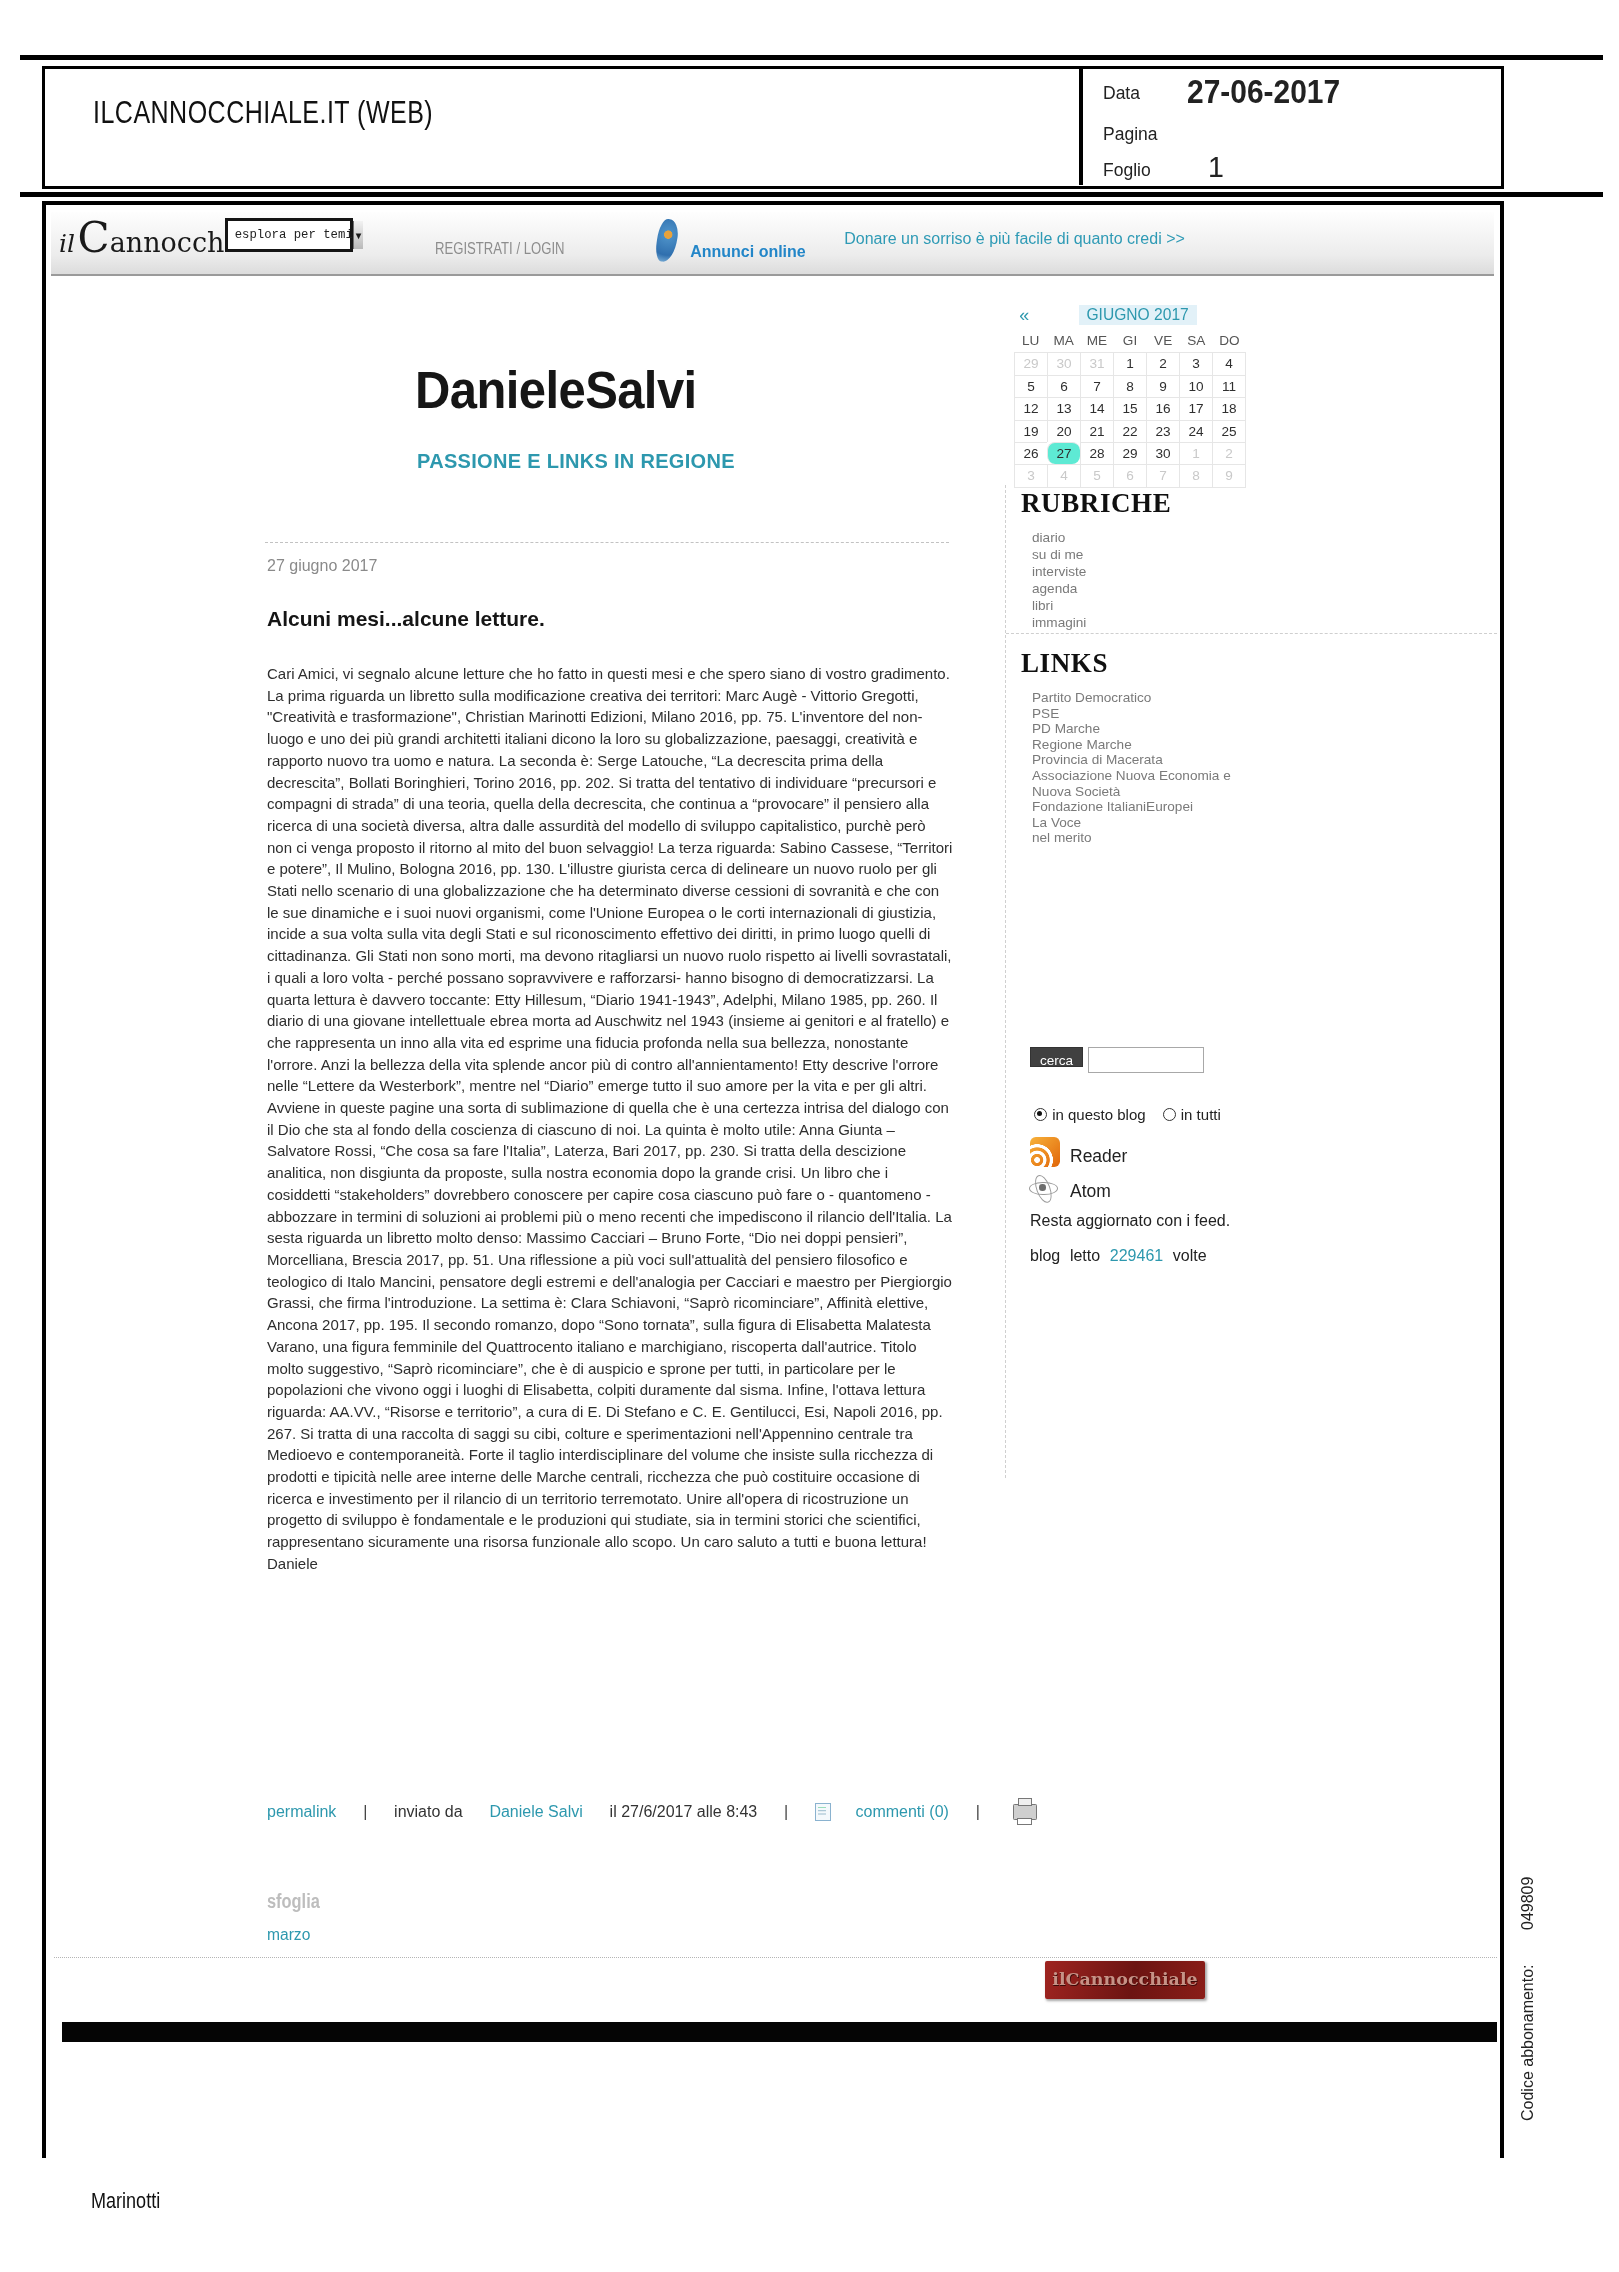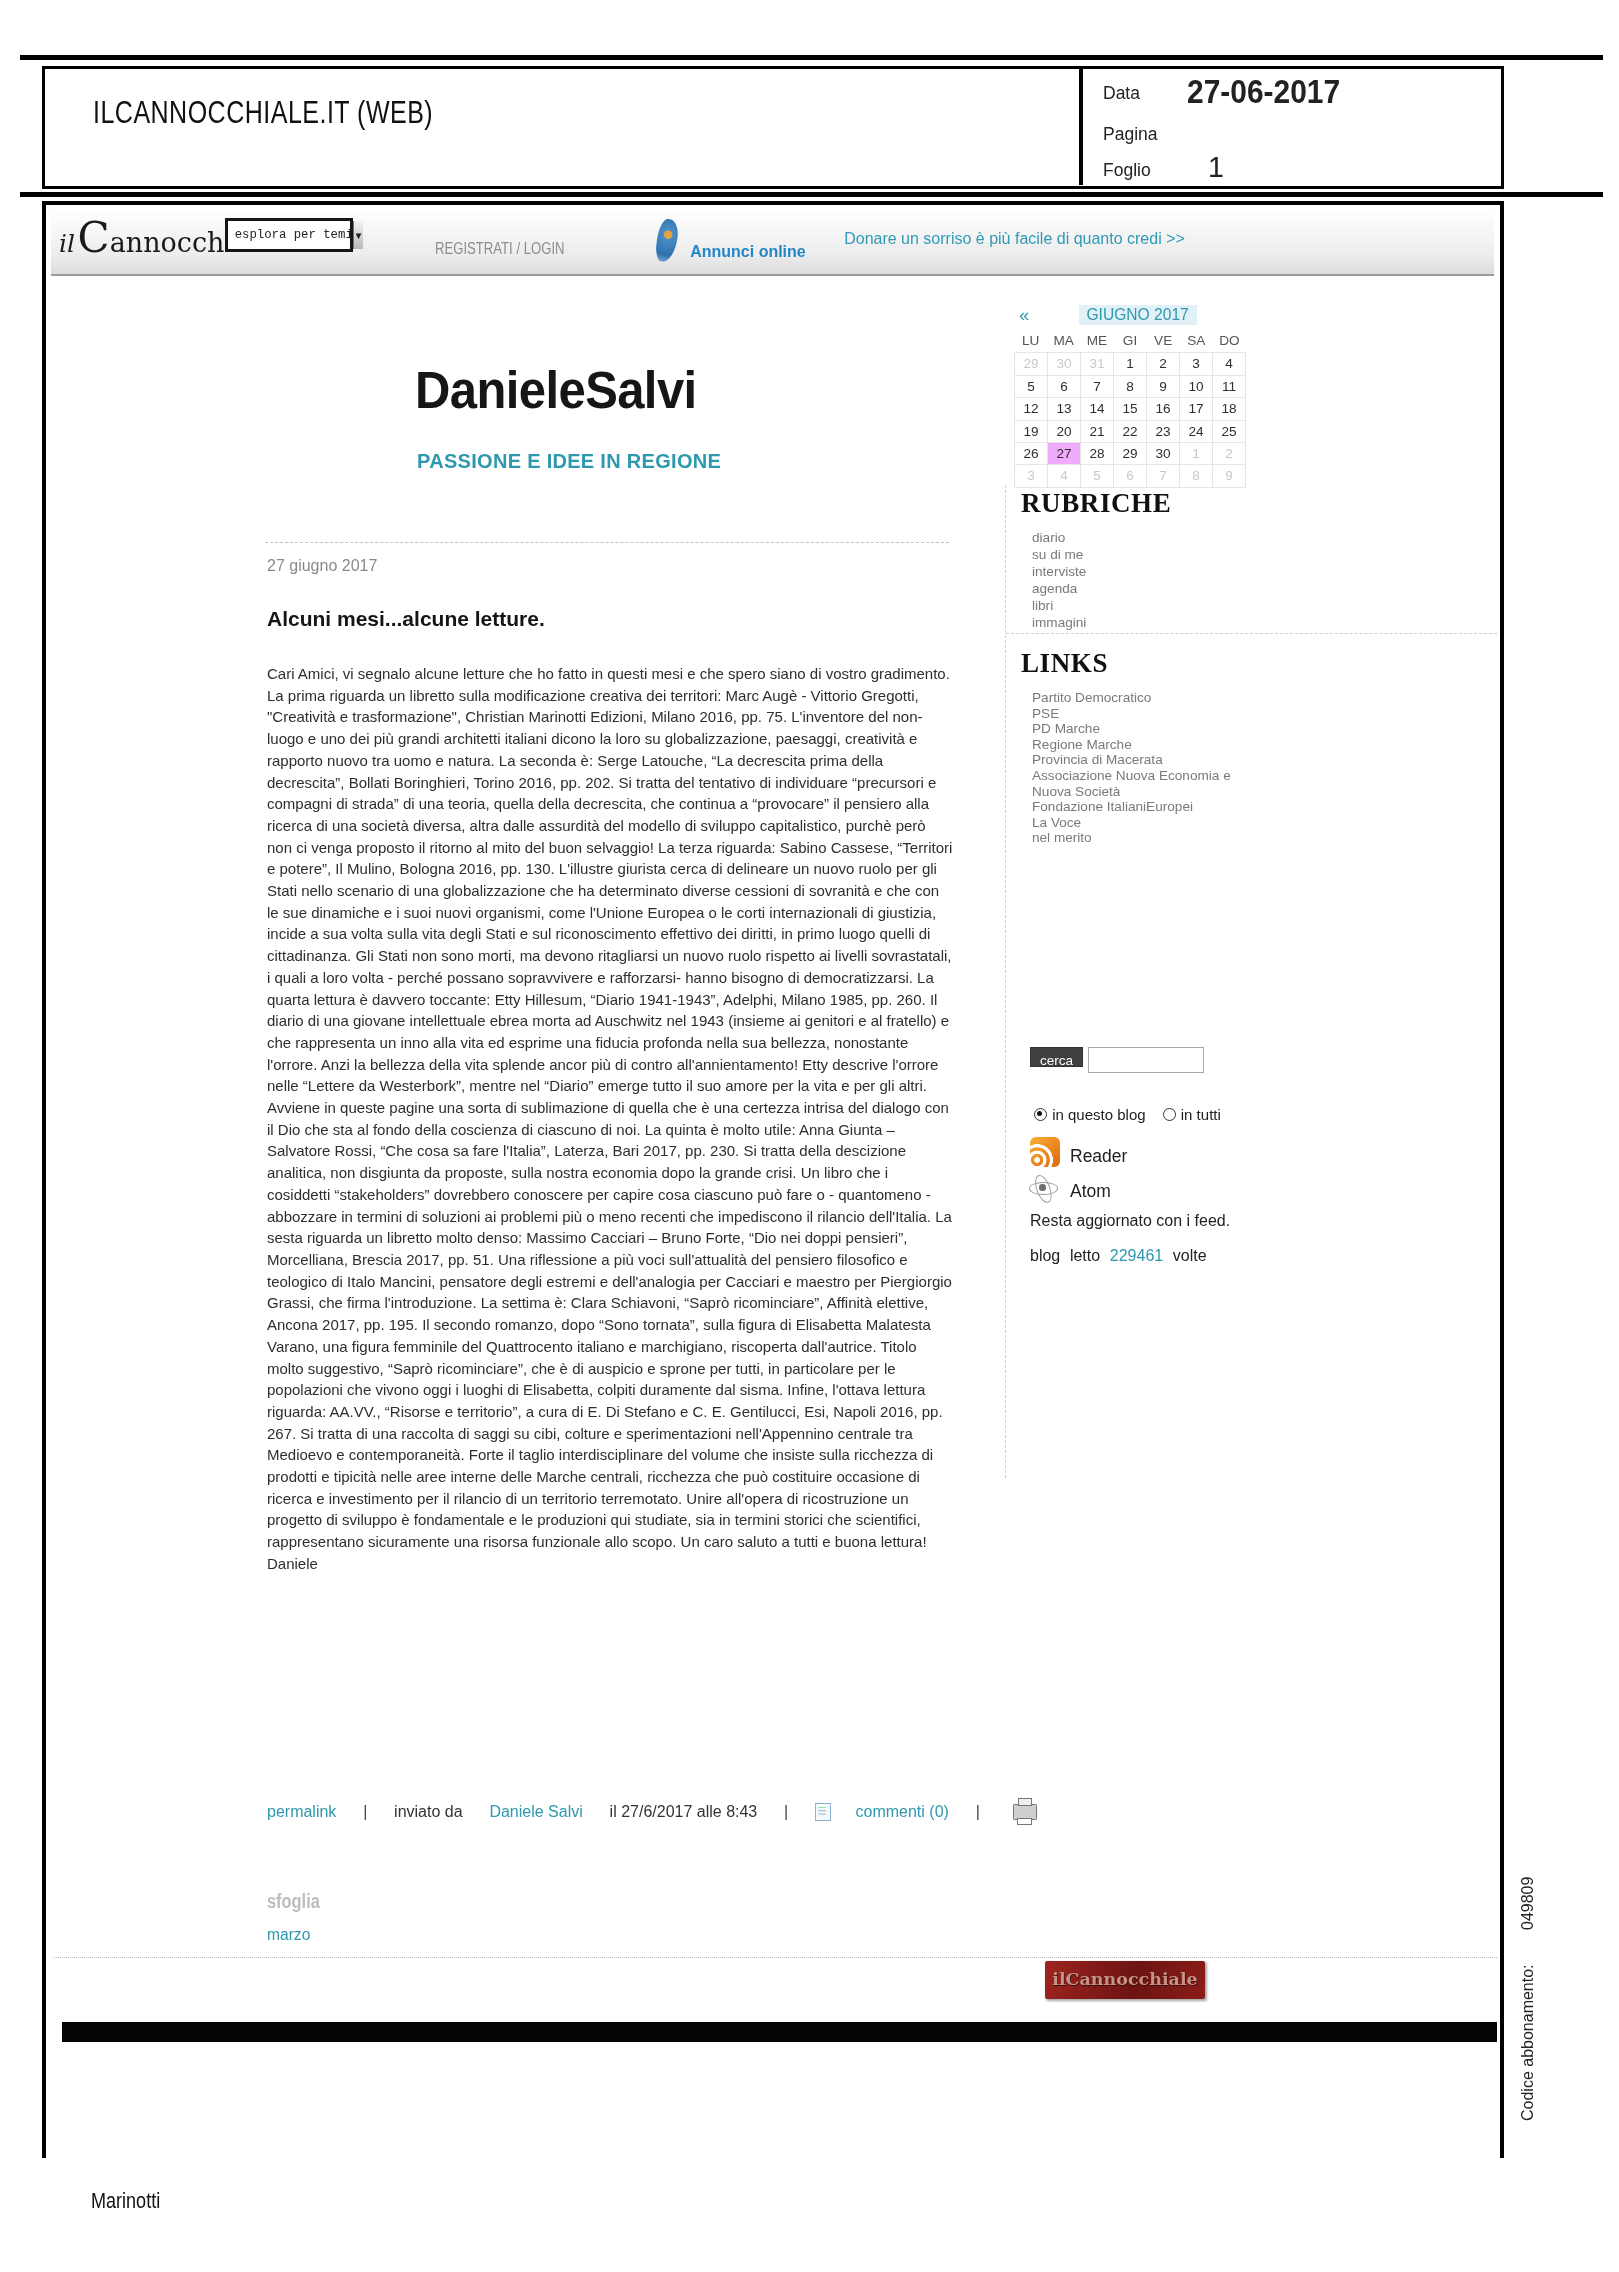--- a/index.html
+++ b/index.html
@@ -43,21 +43,21 @@
   .calendar{left:968px;top:97px;width:232px;}
   .cal-head{display:flex;align-items:center;height:27px;}
   .cal-prev{font-size:18px;color:#2d98ae;margin-left:5.2px;cursor:pointer;}
   .cal-title{flex:1;text-align:center;font-size:15.6px;color:#2d98ae;}
   .cal-title span{background:#e2f1f8;padding:1.3px 7.8px;}
   .cal-dayhead{display:grid;grid-template-columns:repeat(7,1fr);height:23.4px;}
   .cal-dayhead div{text-align:center;font-size:13.6px;color:#555;line-height:23.4px;}
   .cal-grid{display:grid;grid-template-columns:repeat(7,1fr);border-right:1.3px solid #e6e6e6;border-bottom:1.3px solid #e6e6e6;}
   .cal-cell{border-left:1.3px solid #e6e6e6;border-top:1.3px solid #e6e6e6;height:21.4px;line-height:21.4px;text-align:center;font-size:13.6px;color:#2f2f2f;background:#fff;}
   .cal-cell.muted{color:#c9c9c9;}
-  .cal-cell.selected{background:#f0abfc;}
+  .cal-cell.selected{background:#5eead4;border-radius:8px;}
   
   .sidebar-sep{left:959px;top:280px;height:993px;border-left:1.9px dashed #cfcfcf;}
   .section-title{font-size:27px;font-weight:900;color:#101010;letter-spacing:0.6px;font-family:Liberation Serif, serif;}
   .rubriche-title{left:975px;top:283px;}
   .rubriche-list{left:986px;top:324px;}
   .rubriche-list .list-item{font-size:13.6px;line-height:17px;color:#7a7a7a;cursor:pointer;}
   .side-divider{left:960px;top:428px;width:491px;border-top:1.9px dashed #cfcfcf;}
   .links-title{left:975px;top:443px;}
   .links-list{left:986px;top:485px;width:218px;}
   .links-list .list-item{font-size:13.6px;line-height:15.6px;color:#7a7a7a;cursor:pointer;}
@@ -140,21 +140,21 @@
         <span class="dd-label">esplora per temi</span>
         <span class="dd-btn">▼</span>
       </div>
       <div class="abs registrati condensed">REGISTRATI / LOGIN</div>
       <div class="abs annunci-icon"></div>
       <div class="abs annunci-label">Annunci online</div>
       <a class="abs donate-link">Donare un sorriso è più facile di quanto credi &gt;&gt;</a>
     </div>
 
     <div class="abs blog-title">DanieleSalvi</div>
-    <div class="abs blog-subtitle teal">PASSIONE E IDEE IN REGIONE</div>
+    <div class="abs blog-subtitle teal">PASSIONE E LINKS IN REGIONE</div>
 
     <div class="abs calendar">
       <div class="cal-head">
         <span class="cal-prev">«</span>
         <span class="cal-title"><span>GIUGNO 2017</span></span>
       </div>
       <div class="cal-dayhead">
           <div class="list-item">LU</div>
           <div class="list-item">MA</div>
           <div class="list-item">ME</div>

